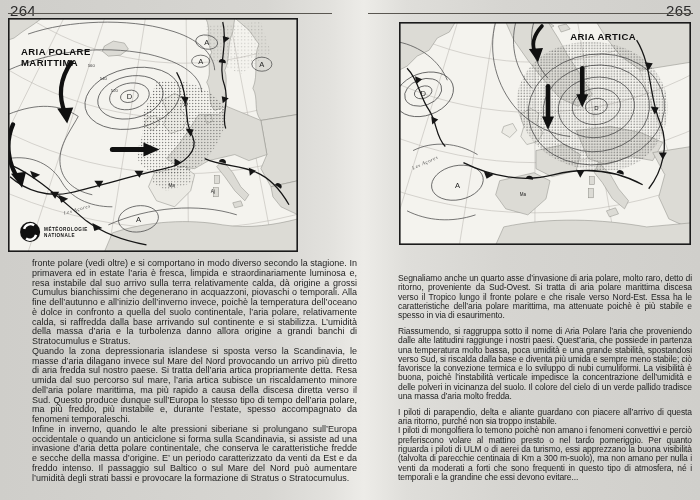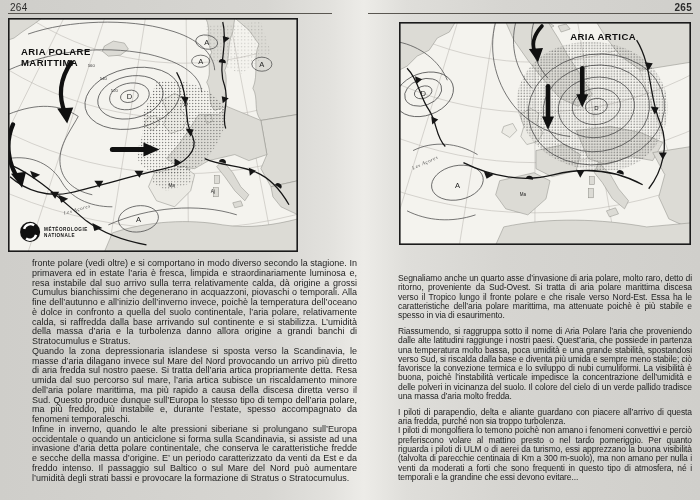--- a/index.html
+++ b/index.html
@@ -5,23 +5,23 @@
   html,body{margin:0;padding:0;}
   body{
     width:700px;height:500px;position:relative;overflow:hidden;
     background:#d6d5d1;
     font-family:"Liberation Sans", sans-serif;
   }
   .scan{
     position:absolute;inset:0;
     background:linear-gradient(90deg,#cfcecA 0%,#d7d6d2 38%,#e2e1dd 47%,#edece8 52%,#dfdeda 58%,#d6d5d1 72%,#d0cfcb 100%);
   }
-  .pageno{position:absolute;top:2px;font-size:10px;color:#2c2c2c;letter-spacing:.3px;}
+  .pageno{position:absolute;top:2px;font-size:15px;color:#2c2c2c;letter-spacing:.3px;}
   .pageno-left{left:10px;}
-  .pageno-right{right:8px;font-weight:bold;}
+  .pageno-right{right:8px;}
   .rule{position:absolute;top:13px;height:1px;background:#5a5751;}
   .rule-left{left:8px;width:324px;}
   .rule-right{left:368px;width:325px;}
 
   .map{position:absolute;}
   .map-left{left:8px;top:18px;width:290px;height:234px;}
   .map-right{left:399px;top:22px;width:292px;height:223px;}
   .map svg{display:block;width:100%;height:100%;}
 
   .sea{fill:#f4f3ee;}
@@ -273,17 +273,17 @@
 
   <div class="textcol textcol-left">
     <p><span>fronte polare (vedi oltre) e si comportano in modo diverso secondo la stagione. In primavera ed in estate l’aria è fresca, limpida e straordinariamente luminosa e, resa instabile dal suo arrivo sulla terra relativamente calda, dà origine a grossi Cumulus bianchissimi che degenerano in acquazzoni, piovaschi o temporali. Alla fine dell’autunno e all’inizio dell’inverno invece, poichè la temperatura dell’oceano è dolce in confronto a quella del suolo continentale, l’aria polare, relativamente calda, si raffredda dalla base arrivando sul continente e si stabilizza. L’umidità della massa d’aria e la turbolenza danno allora origine a grandi banchi di Stratocumulus e Stratus.</span></p>
     <p><span>Quando la zona depressionaria islandese si sposta verso la Scandinavia, le masse d’aria dilagano invece sul Mare del Nord provocando un arrivo più diretto di aria fredda sul nostro paese. Si tratta dell’</span><span class="b">aria artica</span><span> propriamente detta. Resa umida dal suo percorso sul mare, l’aria artica subisce un riscaldamento minore dell’</span><span class="b">aria polare marittima</span><span>, ma più rapido a causa della discesa diretta verso il Sud. Questo produce dunque sull’Europa lo stesso tipo di tempo dell’aria polare, ma più freddo, più instabile e, durante l’estate, spesso accompagnato da fenomeni temporaleschi.</span></p>
     <p><span>Infine in inverno, quando le alte pressioni siberiane si prolungano sull’Europa occidentale o quando un anticiclone si forma sulla Scandinavia, si assiste ad una invasione d’aria detta </span><span class="b">polare continentale</span><span>, che conserva le caratteristiche fredde e secche della massa d’origine. E’ un periodo caratterizzato da venti da Est e da freddo intenso. Il passaggio sul Baltico o sul Mare del Nord può aumentare l’umidità degli strati bassi e provocare la formazione di Stratus o Stratocumulus.</span></p>
   </div>
 
   <div class="textcol textcol-right">
     <p><span>Segnaliamo anche un quarto asse d’invasione di aria polare, molto raro, detto di ritorno, proveniente da Sud-Ovest. Si tratta di aria polare marittima discesa verso il Tropico lungo il fronte polare e che risale verso Nord-Est. Essa ha le caratteristiche dell’aria polare marittima, ma attenuate poichè è più stabile e spesso in via di esaurimento.</span></p>
     <p class="gap"><span class="b">Riassumendo, si raggruppa sotto il nome di Aria Polare l’aria che proveniendo dalle alte latitudini raggiunge i nostri paesi. Quest’aria, che possiede in partenza una temperatura molto bassa, poca umidità e una grande stabilità, spostandosi verso Sud, si riscalda dalla base e diventa più umida e sempre meno stabile; ciò favorisce la convezione termica e lo sviluppo di nubi cumuliformi. La visibilità è buona, poichè l’instabilità verticale impedisce la concentrazione dell’umidità e delle polveri in vicinanza del suolo. Il colore del cielo di un verde pallido tradisce una massa d’aria molto fredda.</span></p>
-    <p class="gap"><span>I piloti di parapendio, delta e aliante guardano con piacere all’arrivo di questa aria fredda, purché non sia troppo turbolenza.</span></p>
+    <p class="gap"><span>I piloti di parapendio, delta e aliante guardano con piacere all’arrivo di questa aria ritorno, purché non sia troppo instabile.</span></p>
     <p><span>I piloti di mongolfiera lo temono poichè non amano i fenomeni convettivi e perciò preferiscono volare al mattino presto o nel tardo pomeriggio. Per quanto riguarda i piloti di ULM o di aerei da turismo, essi apprezzano la buona visibilità (talvolta di parecchie centinaia di Km a 300 m-suolo), ma non amano per nulla i venti da moderati a forti che sono frequenti in questo tipo di atmosfera, né i temporali e la grandine che essi devono evitare...</span></p>
   </div>
 
 </div>
 
 </body></html>

